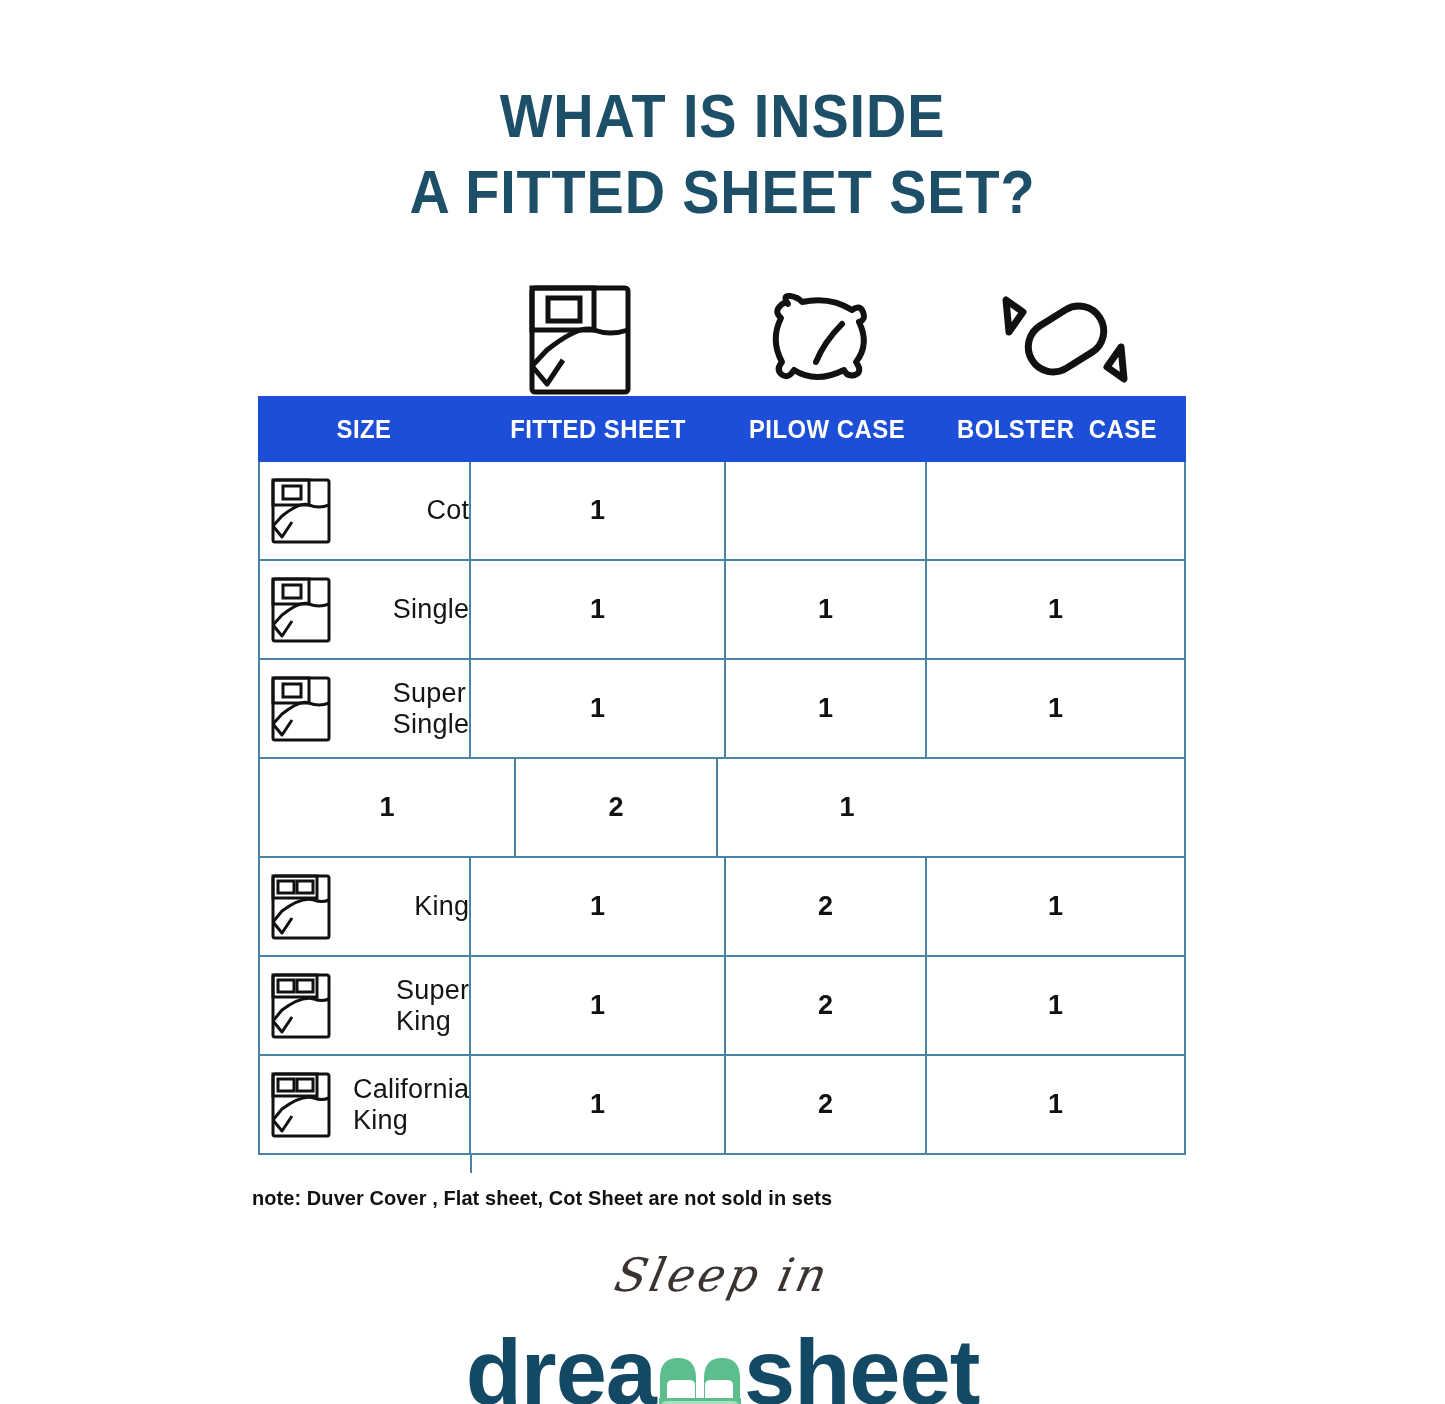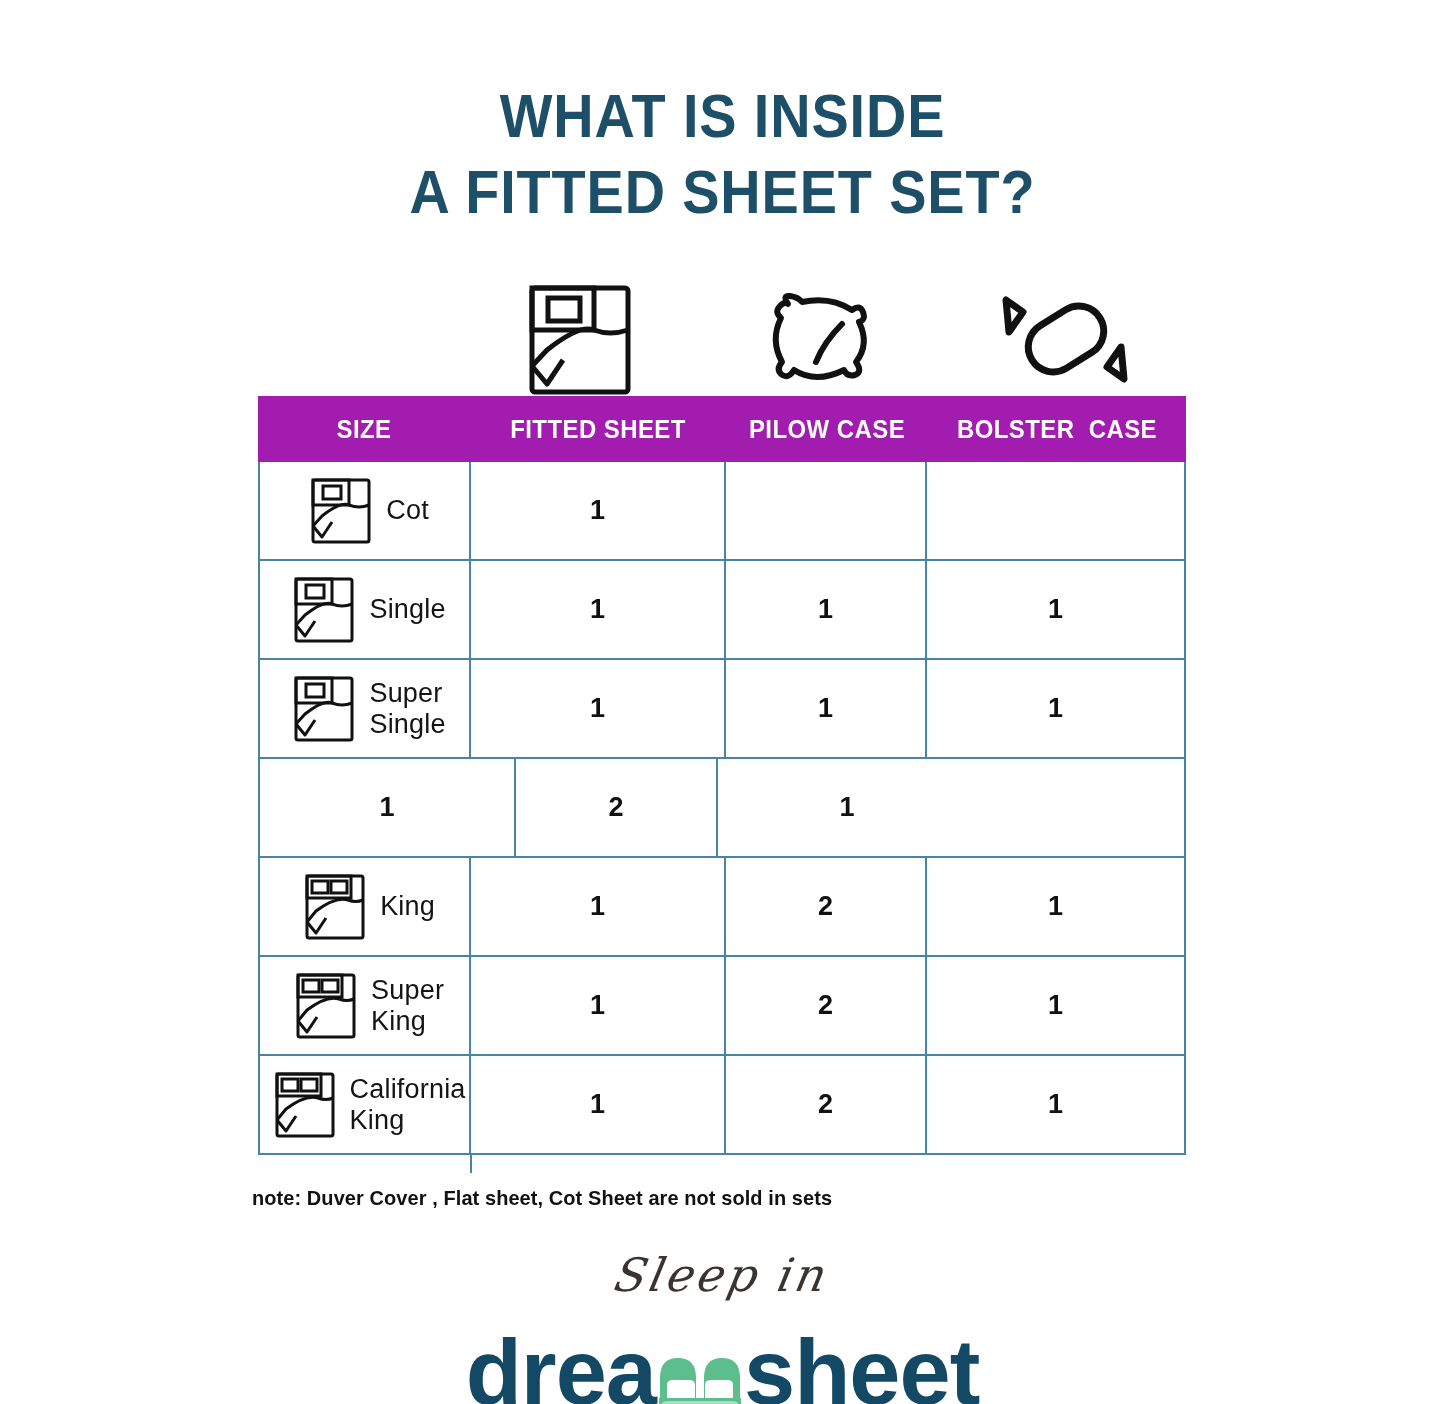--- a/index.html
+++ b/index.html
@@ -52,21 +52,21 @@
 
   
   .table {
     position: absolute;
     left: 258px;
     top: 396px;
     width: 928px;
   }
   .thead {
     display: flex;
-    background: #a21caf;
+    background: #1d4ed8;
     height: 66px;
     align-items: center;
   }
   .thead .cell {
     color: #ffffff;
     font-weight: bold;
     font-size: 26px;
     text-align: center;
     letter-spacing: 0.5px;
     transform: scaleX(0.92);
@@ -86,21 +86,21 @@
   }
   .trow .cell {
     display: flex;
     align-items: center;
     justify-content: center;
     font-size: 27px;
     font-weight: bold;
     color: #111111;
   }
   .trow .c-size {
-    justify-content: center;
+    justify-content: space-between;
     padding-left: 10px;
     border-right: 2px solid #4a84a4;
     gap: 14px;
   }
   .trow .c-fit, .trow .c-pil { border-right: 2px solid #4a84a4; }
   .size-icon { width: 62px; height: 68px; flex: 0 0 62px; }
   .size-icon svg { width: 100%; height: 100%; display: block; }
   .size-label {
     font-size: 27px;
     font-weight: normal;

